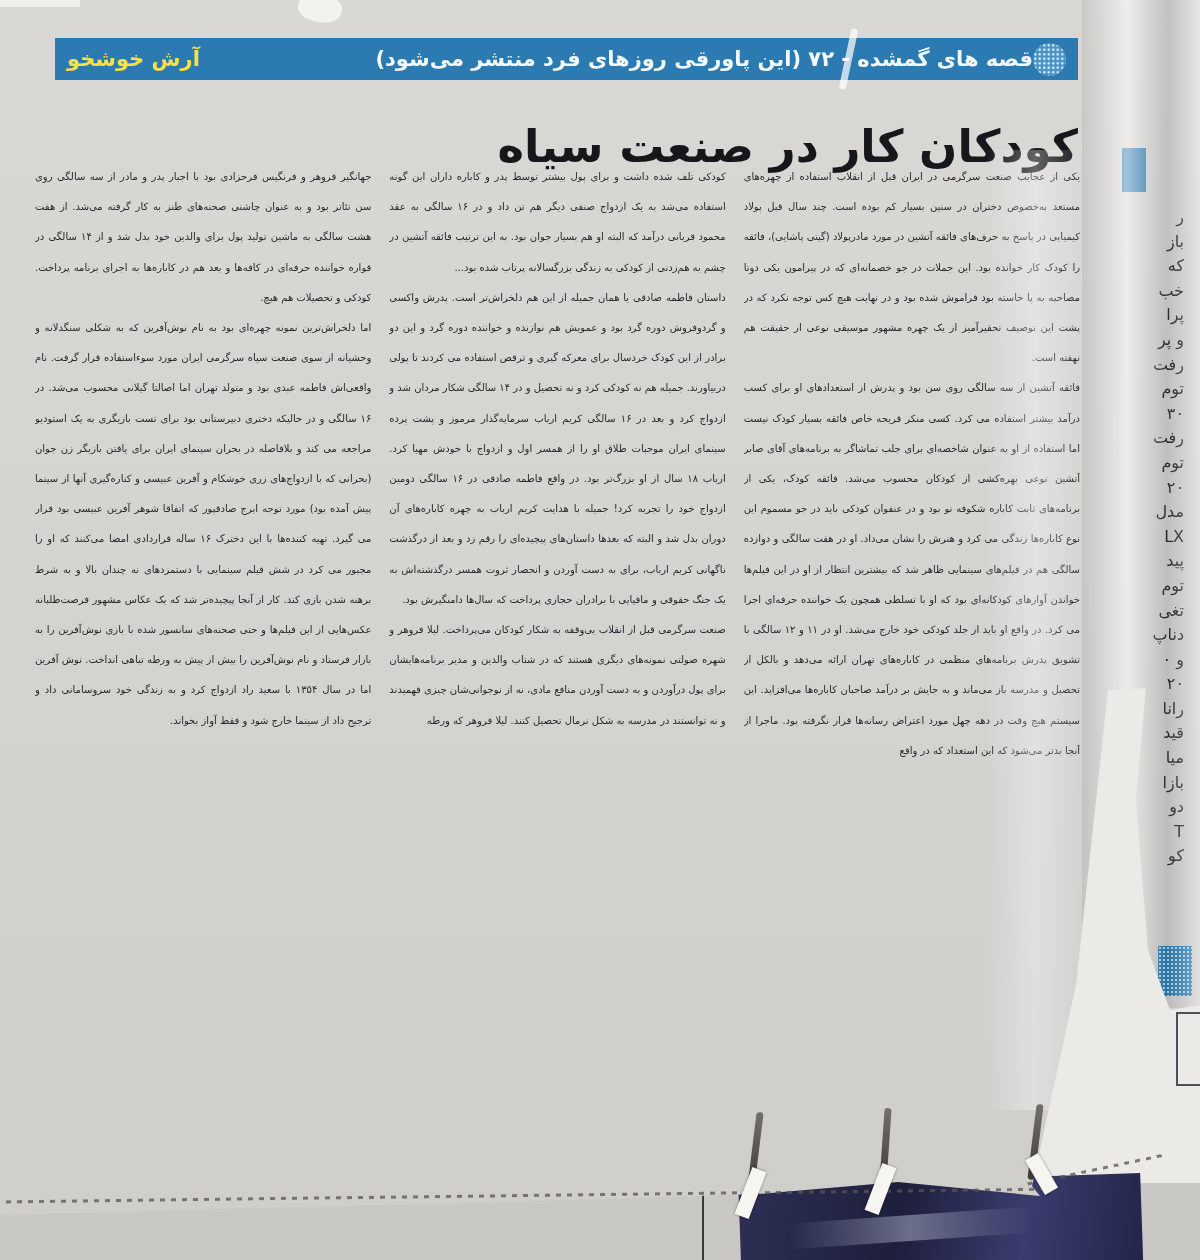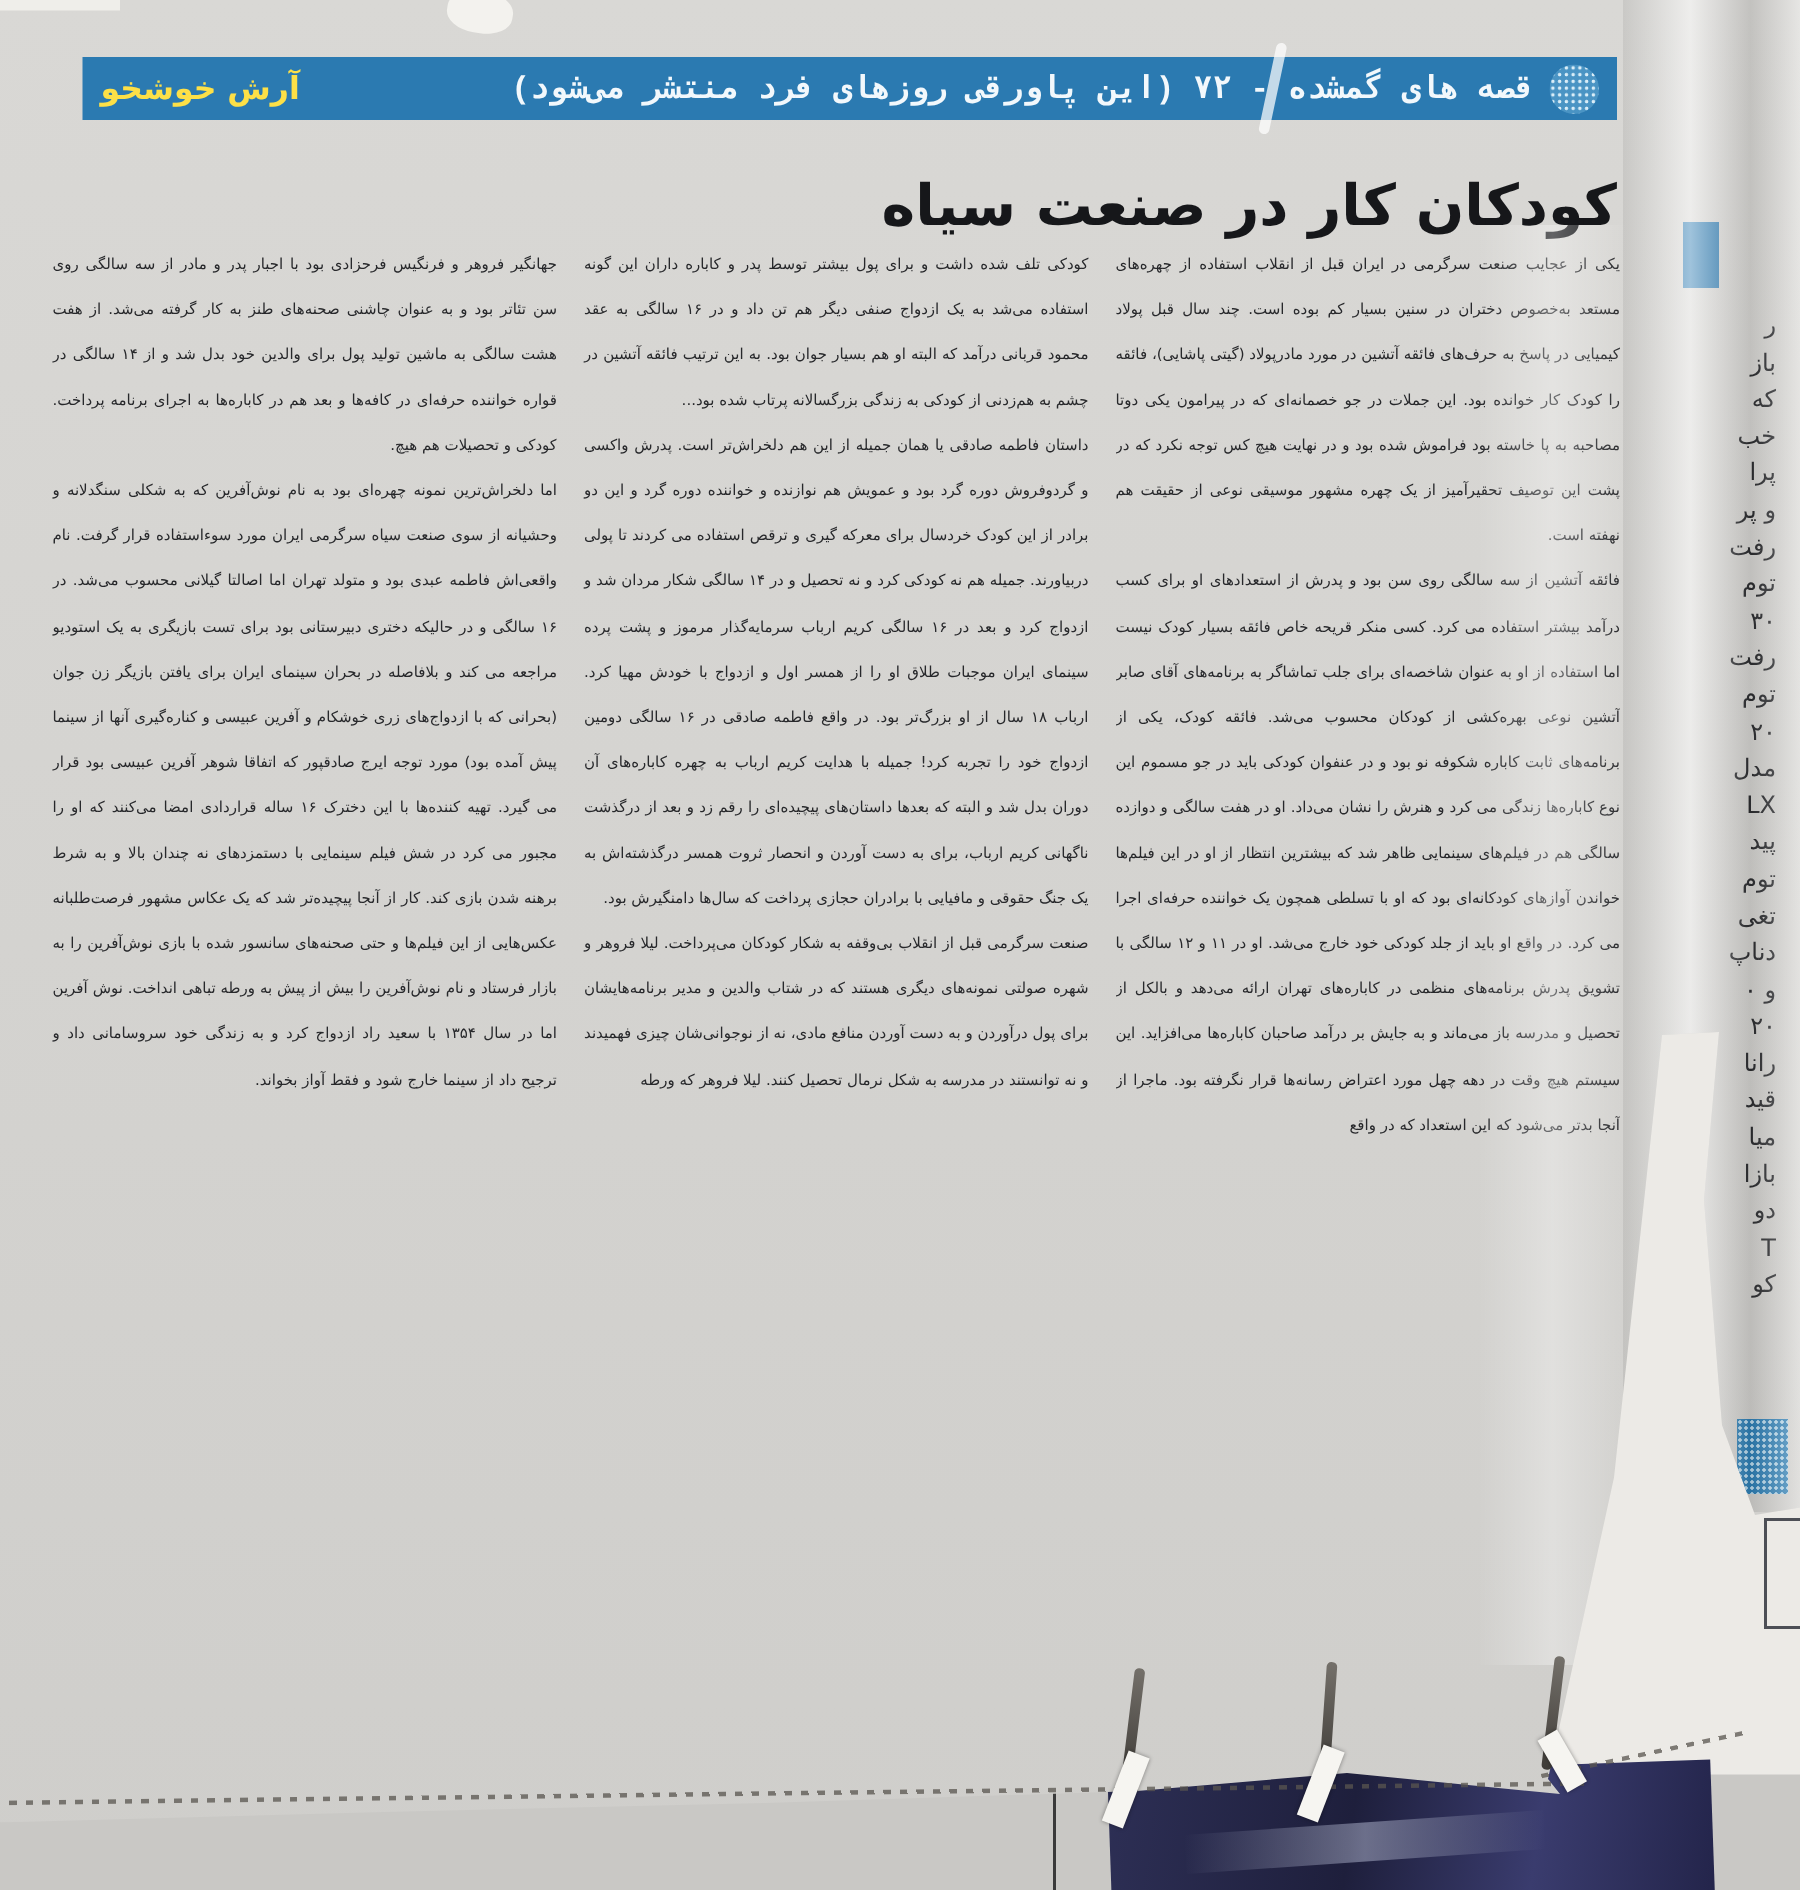--- a/index.html
+++ b/index.html
@@ -19,31 +19,31 @@
   .strip-outline{position:absolute;left:1176px;top:1012px;width:22px;height:70px;border:2px solid #4d4f56;}
 
   
   .page{position:absolute;inset:0;z-index:2;color:#27282b;
     background:linear-gradient(180deg,#d9d8d5 0%,#d4d3d0 50%,#cfcecb 100%);
     clip-path:polygon(0 0,1200px 0,1200px 1005px,1170px 1010px,1148px 950px,1136px 800px,1146px 688px,1108px 690px,1076px 985px,1032px 1186px,1040px 1196px,898px 1182px,758px 1194px,510px 1202px,256px 1208px,0 1215px);}
 
   .topbar{position:absolute;left:55px;top:38px;width:1023px;height:42px;background:#2b7ab1;
     display:flex;flex-direction:row;direction:rtl;justify-content:space-between;align-items:center;
     padding:0 12px;box-sizing:border-box;color:#f2f8fc;}
-  .bar-right{display:flex;align-items:center;gap:10px;font-family:Liberation Mono, monospace;}
+  .bar-right{display:flex;align-items:center;}
   .globe{width:33px;height:33px;border-radius:50%;background-color:#4a94c4;
     background-image:radial-gradient(circle,rgba(225,242,250,.95) 1px,transparent 1.4px);
     background-size:4.5px 4.5px;}
   .series{font-size:21px;font-weight:bold;white-space:nowrap;}
   .author{font-size:21px;font-weight:bold;color:#fde047;white-space:nowrap;}
   .bar-crease{position:absolute;left:845px;top:28px;width:7px;height:62px;
     background:rgba(255,255,255,.72);transform:rotate(12deg);border-radius:4px;}
 
   .headline{position:absolute;right:122px;top:90px;direction:rtl;
-    font-size:38px;font-weight:bold;color:#16171a;letter-spacing:-1px;}
+    font-size:45px;font-weight:bold;color:#16171a;letter-spacing:-1px;}
 
   .columns{position:absolute;left:35px;right:120px;top:162px;height:950px;
     direction:rtl;display:grid;grid-template-columns:repeat(3,1fr);column-gap:18px;}
   .col{overflow:hidden;text-align:justify;font-size:10px;line-height:30.2px;}
   .col p{margin:0;}
 
   
   .edge-frags{position:absolute;left:1138px;top:205px;width:56px;direction:rtl;text-align:right;
     padding-right:10px;box-sizing:border-box;white-space:pre-line;font-size:16px;line-height:24.6px;color:#2b2c2f;}
   .strip-bluesq{position:absolute;left:1122px;top:148px;width:24px;height:44px;background:#2b7ab1;}

